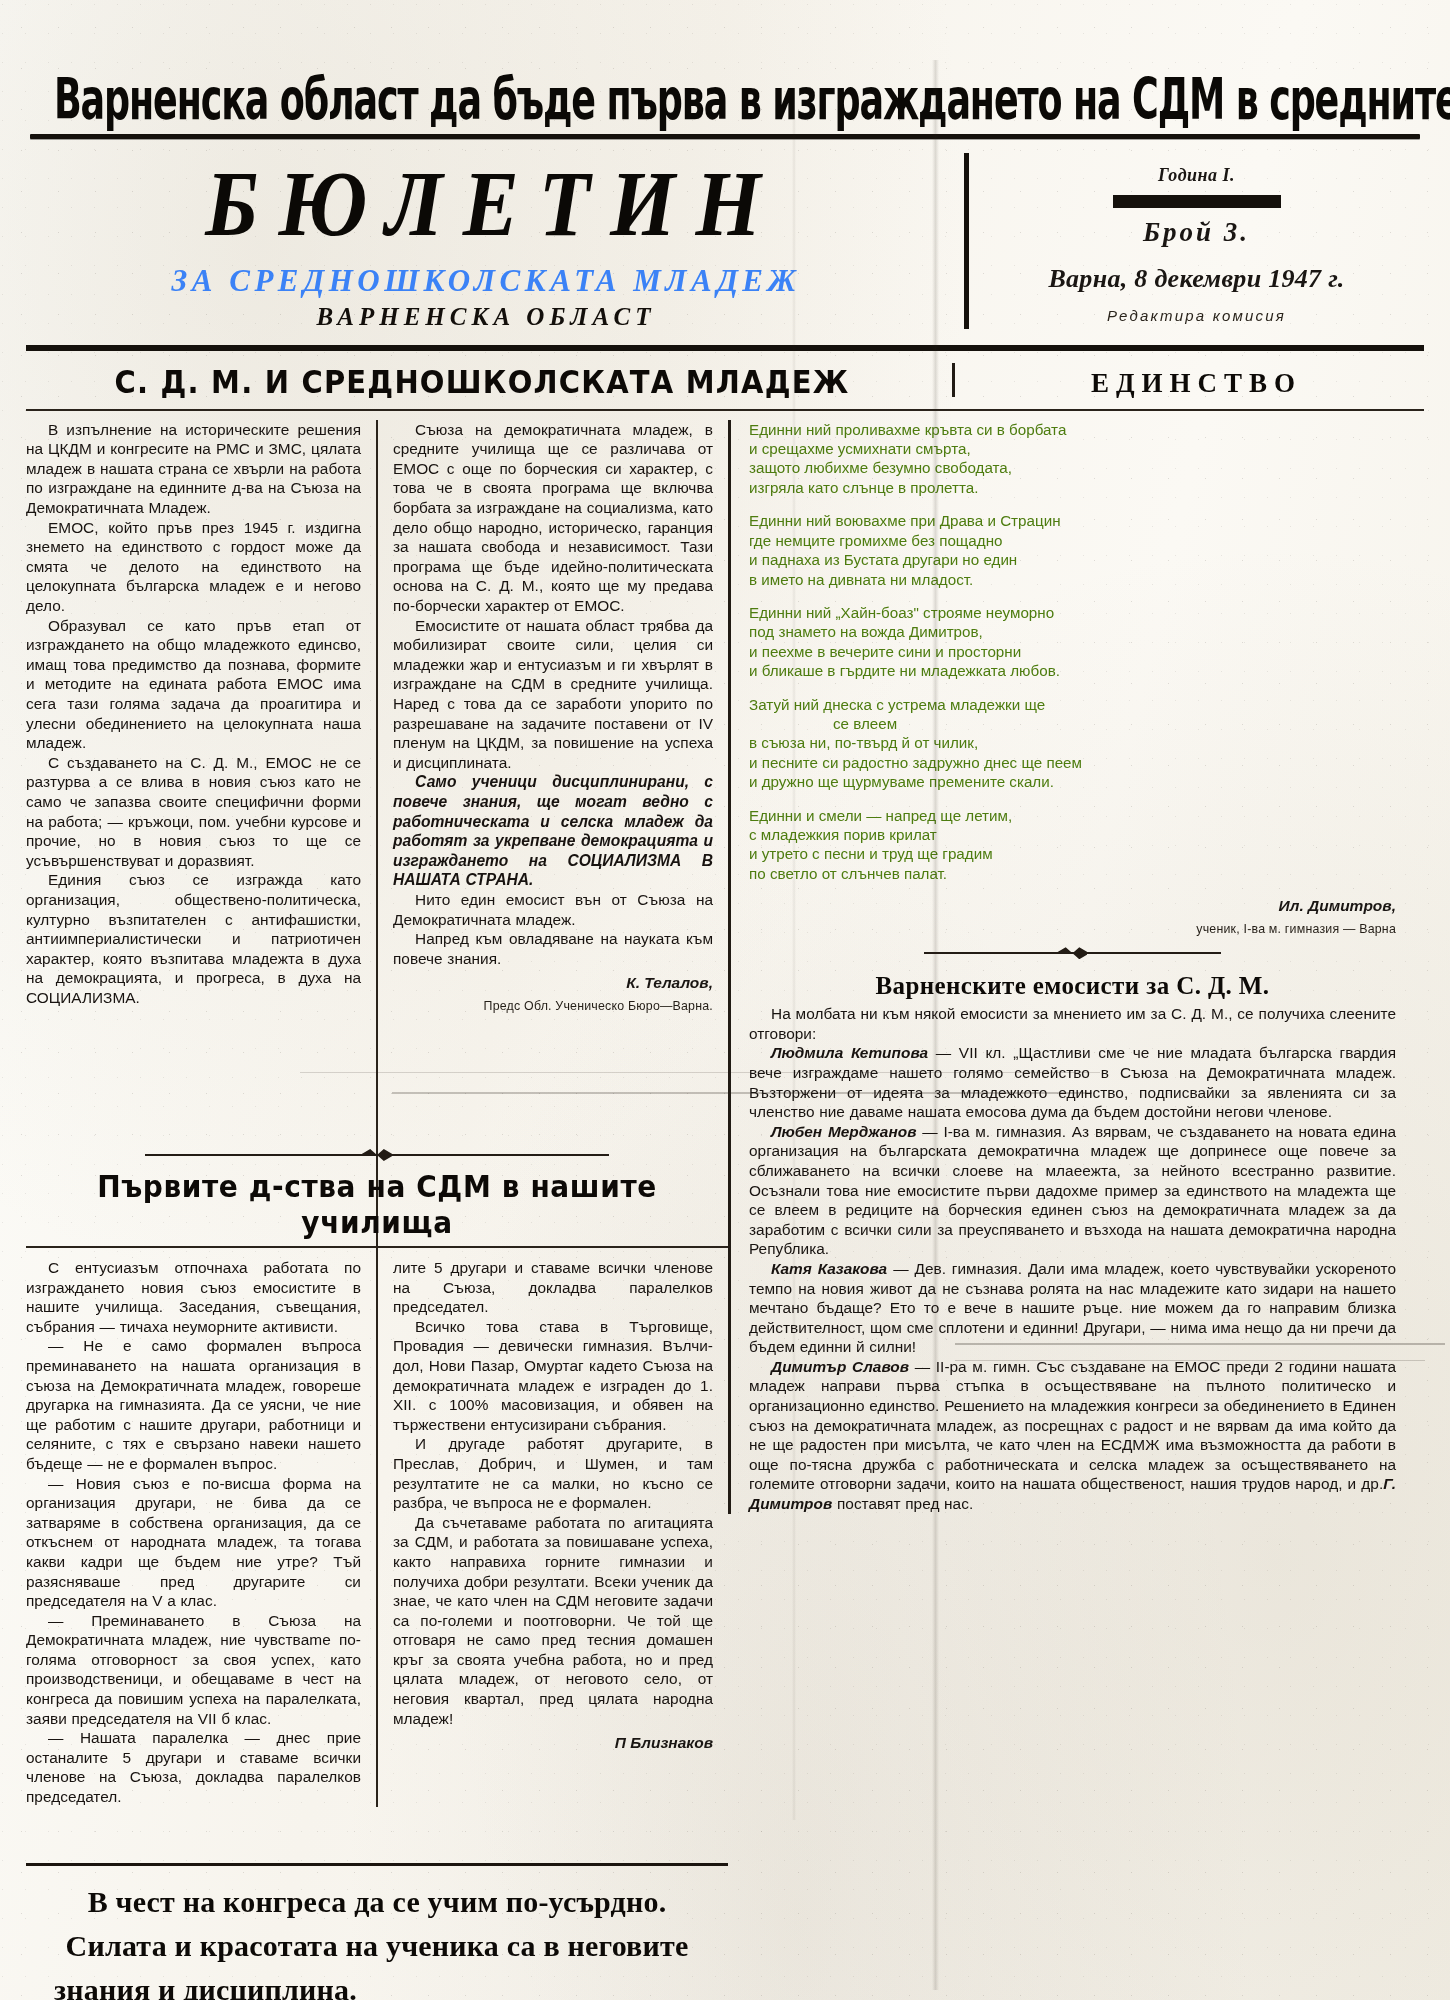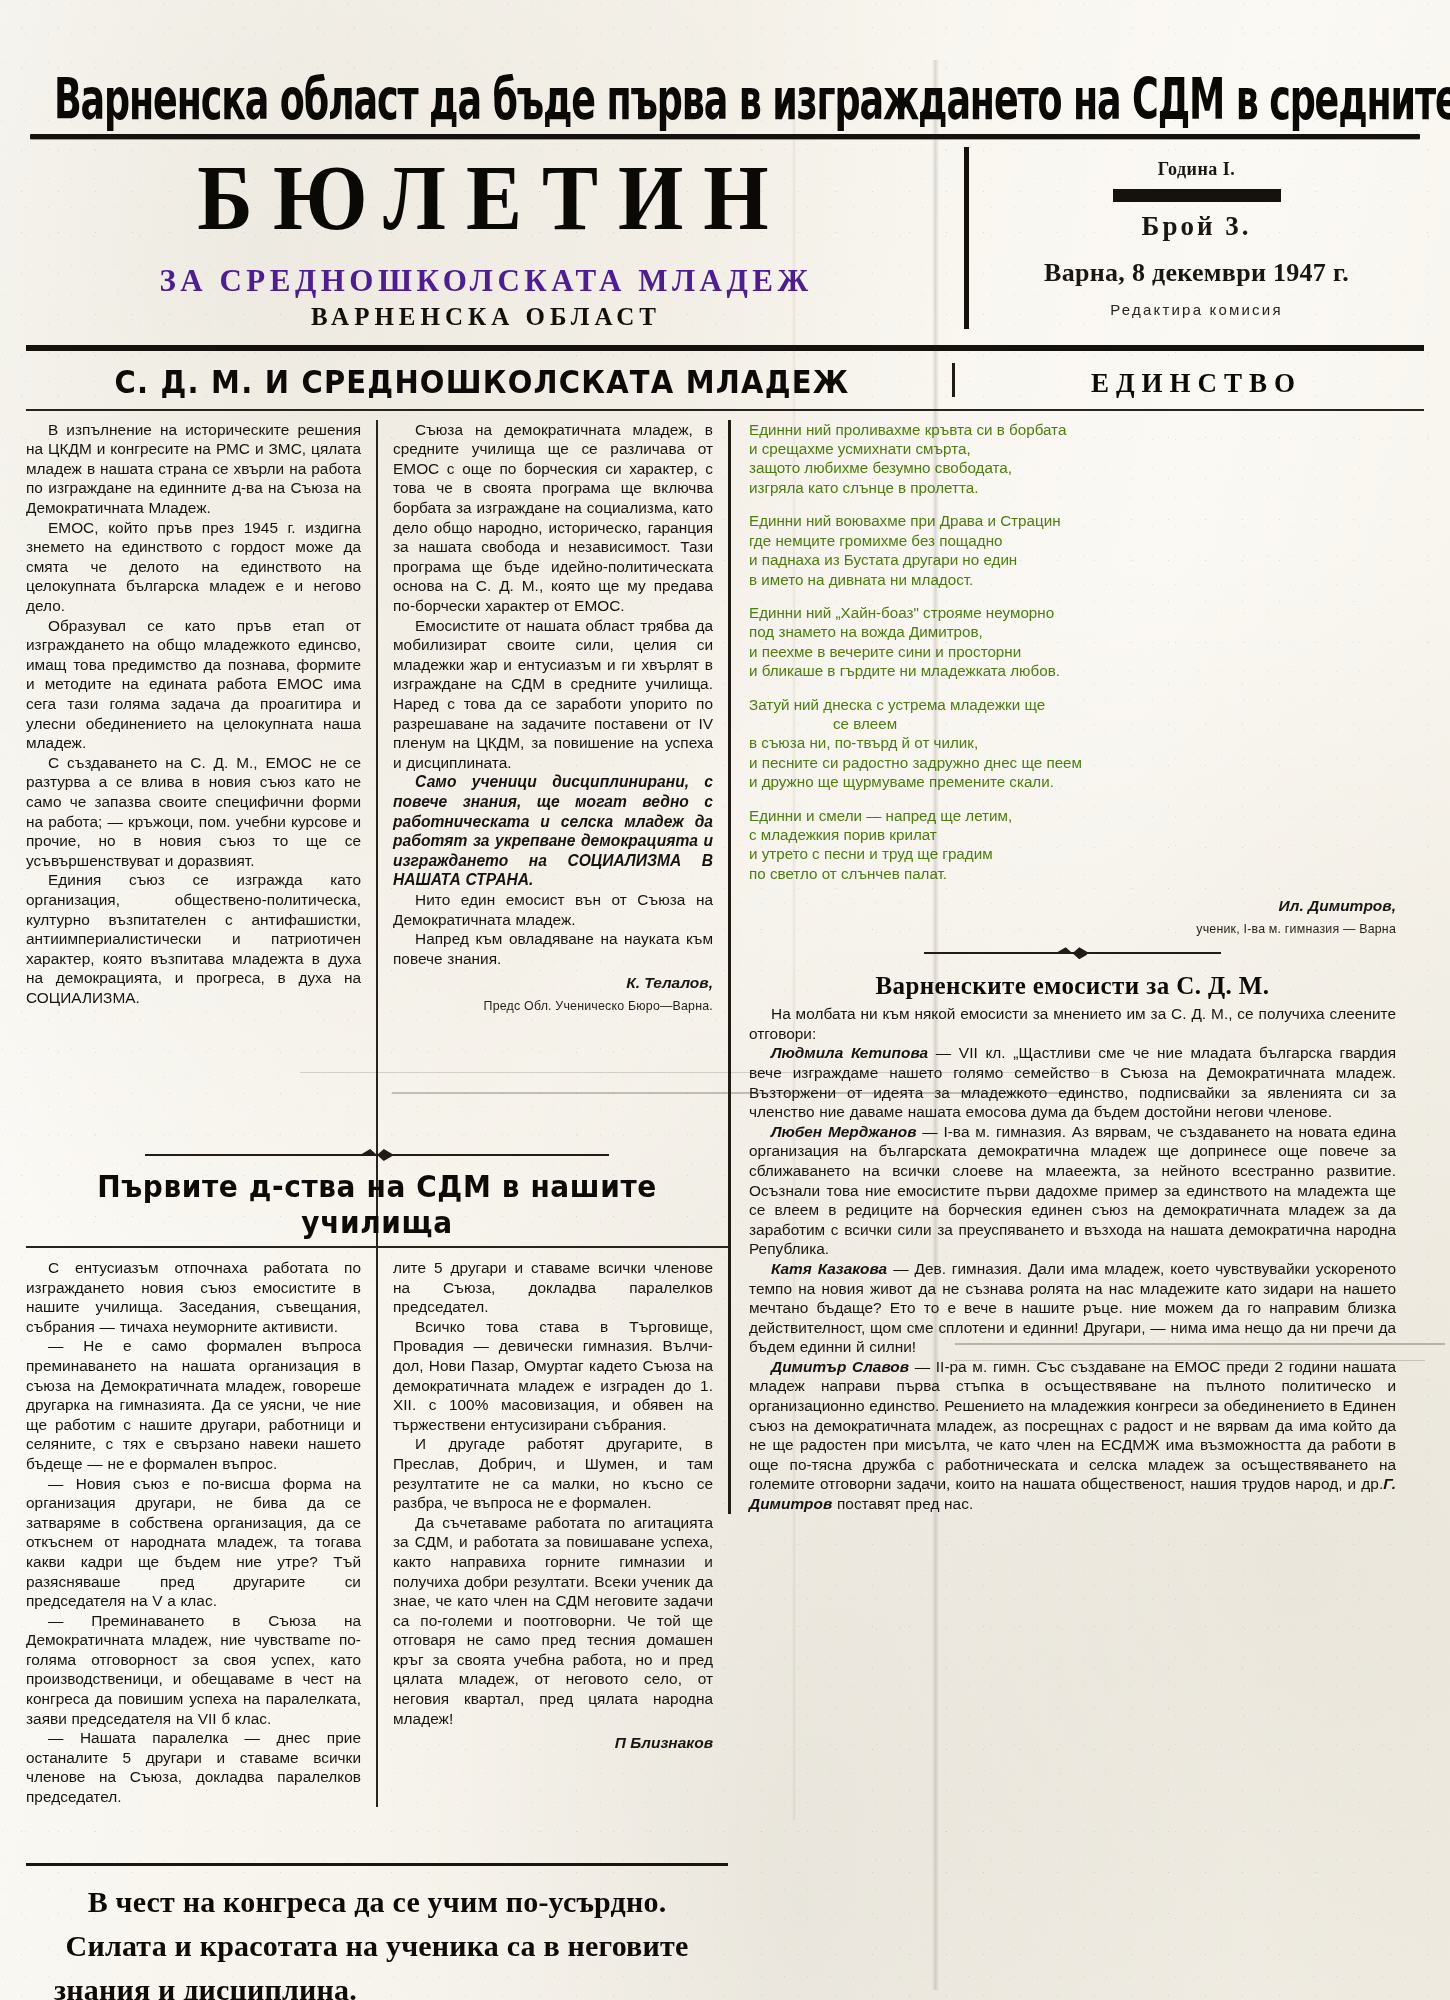--- a/index.html
+++ b/index.html
@@ -44,40 +44,40 @@
     transform-origin:center top;
     white-space:nowrap;
     color:#0b0906;
   }
   .banner-rule{
     height:5px;background:#15110c;margin:46px 4px 0 4px;border-radius:1px;
     box-shadow:0 1px 0 rgba(0,0,0,.35);
   }
 
   
-  .masthead{display:flex;align-items:stretch;padding-top:2px;}
+  .masthead{display:flex;align-items:stretch;padding-top:8px;font-style:italic;}
   .mast-left{flex:1 1 auto;text-align:center;padding-right:18px;}
   .mast-divider{width:5px;background:#15110c;margin:6px 0 2px 0;}
   .mast-right{width:455px;flex:0 0 455px;text-align:center;padding-top:18px;}
 
   .bulletin{
     font-family:"Liberation Serif", serif;
     font-weight:700;
     font-size:84px;
     letter-spacing:20px;
     line-height:1.02;
     margin:8px 0 0 14px;
     color:#0b0906;
     transform:scaleY(1.12);
     transform-origin:center top;
   }
   .sub1{
     font-family:"Liberation Serif", serif;
     font-weight:700;font-size:31px;letter-spacing:4.5px;
-    margin-top:28px;color:#4c1d95;
+    margin-top:22px;color:#3b82f6;
   }
   .sub2{
     font-family:"Liberation Serif", serif;
     font-weight:700;font-size:25px;letter-spacing:5px;
     margin-top:4px;color:#130f0b;
   }
   .year{font-family:"Liberation Serif", serif;font-weight:700;font-size:18px;letter-spacing:.5px;}
   .numbar{height:13px;background:#15110c;width:168px;margin:9px auto 9px auto;}
   .issue{font-family:"Liberation Serif", serif;font-weight:700;font-size:27px;letter-spacing:3px;}
   .place{font-family:"Liberation Serif", serif;font-weight:700;font-size:26px;margin-top:16px;letter-spacing:.3px;}

